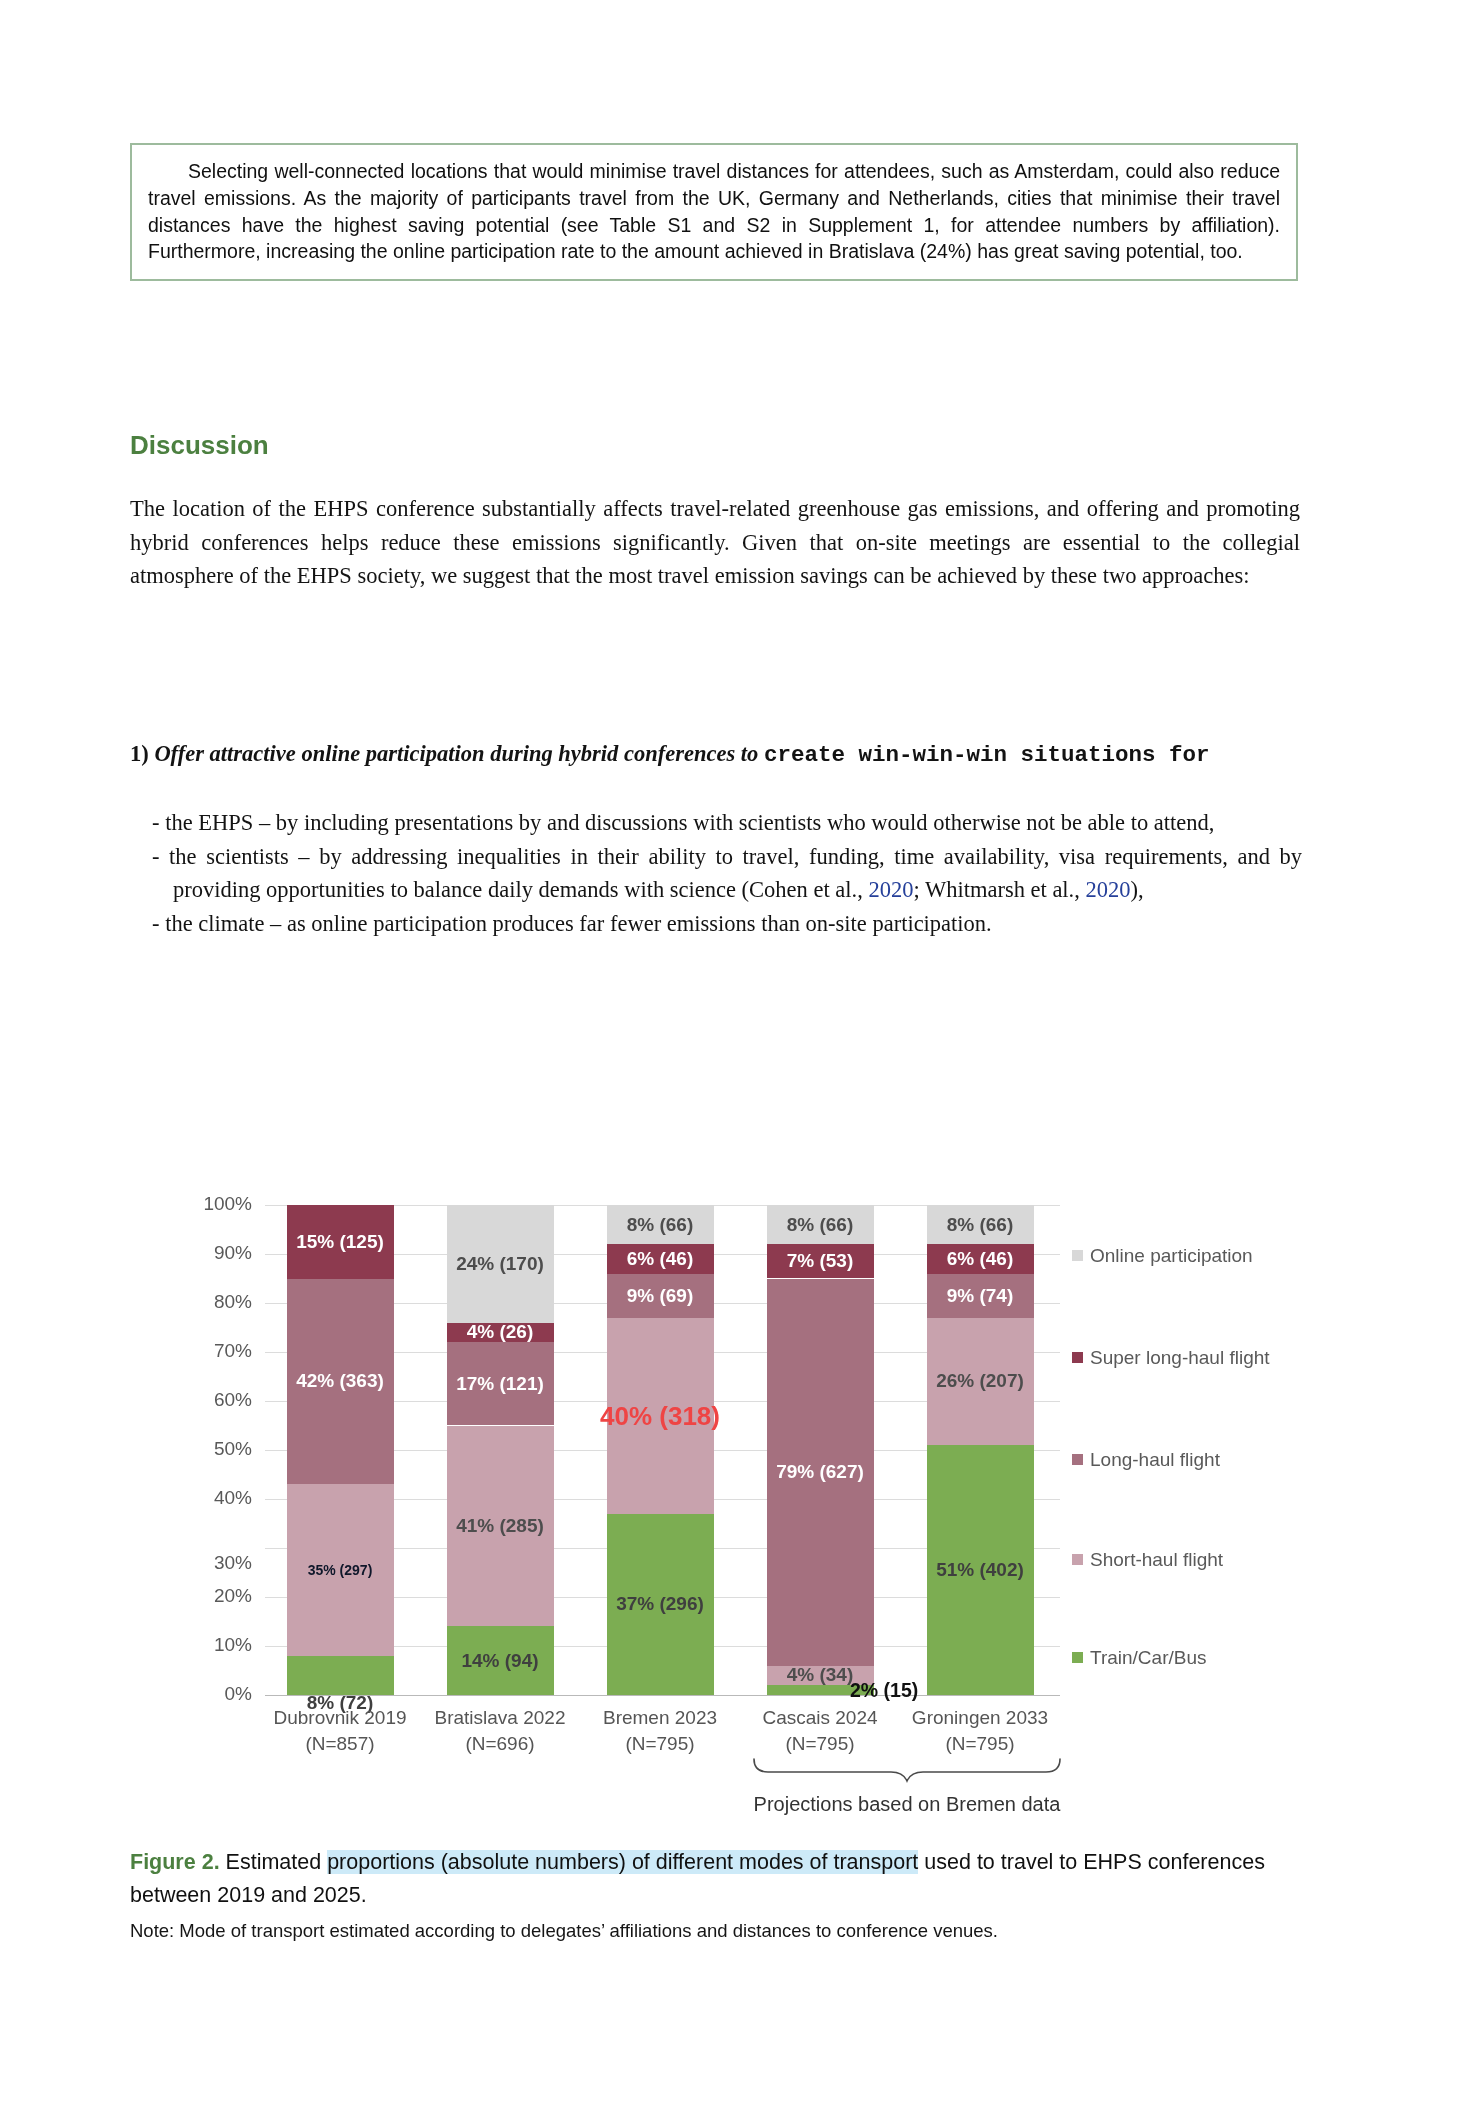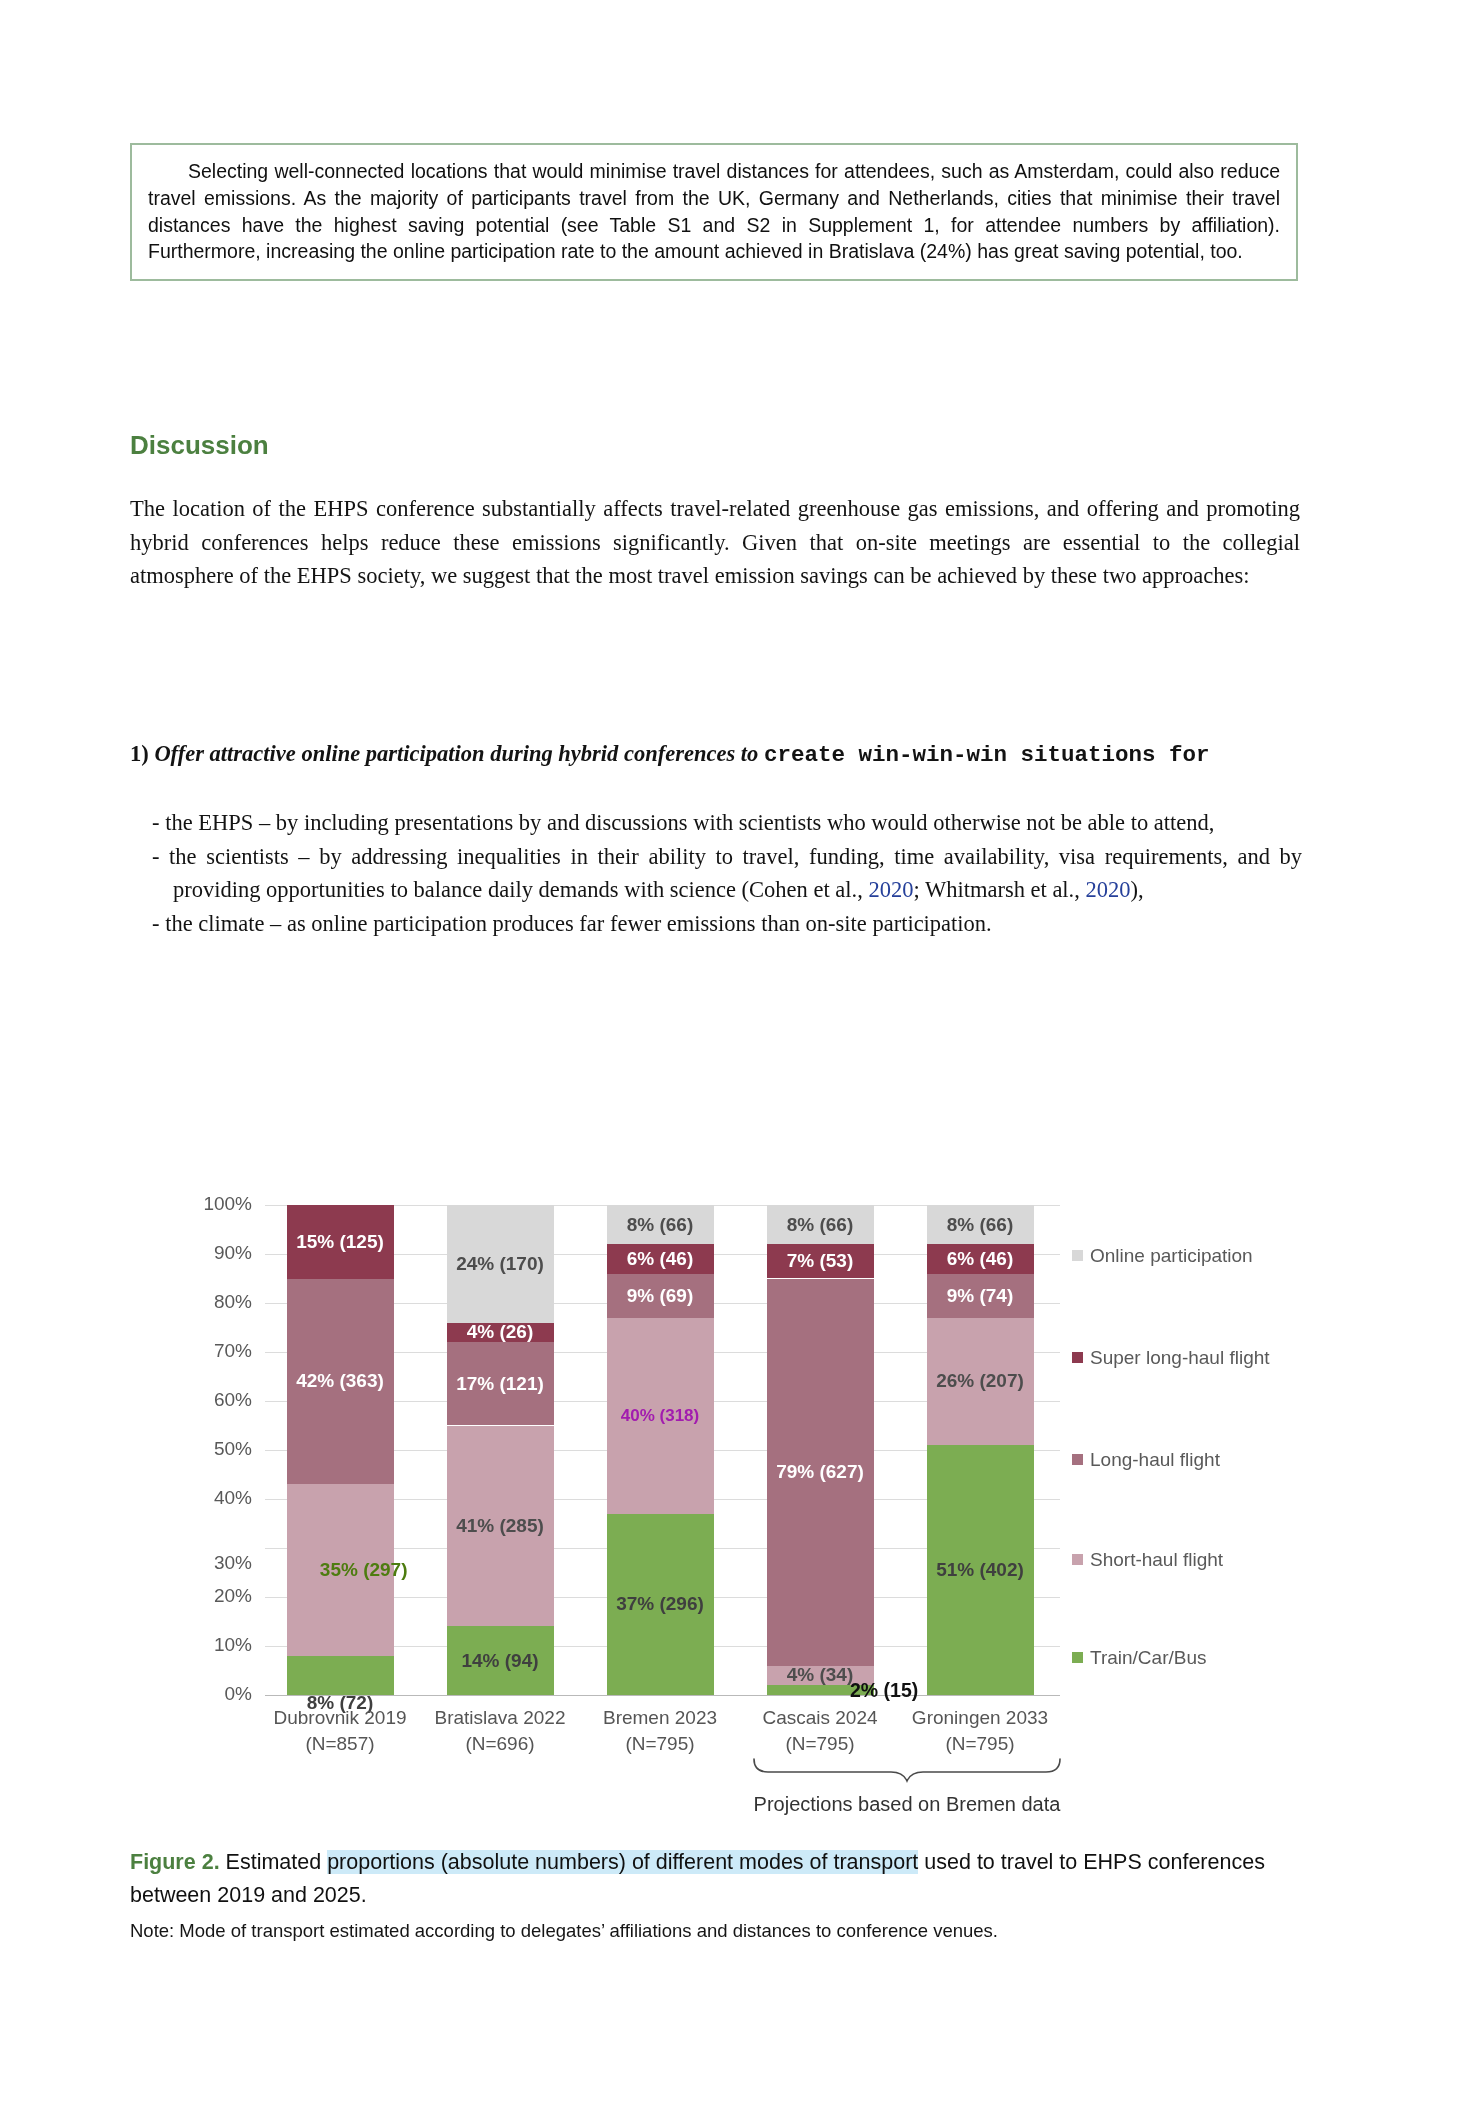--- a/index.html
+++ b/index.html
@@ -86,21 +86,21 @@
       <div class="abs" style="left: 0px; top: 155px; width: 62px; text-align: right; font-size: 19px; color: rgb(89, 89, 89);">70%</div>
       <div class="abs" style="left: 75px; top: 117.5px; width: 795px; height: 1px; background: rgb(220, 220, 220);"></div>
       <div class="abs" style="left: 0px; top: 106px; width: 62px; text-align: right; font-size: 19px; color: rgb(89, 89, 89);">80%</div>
       <div class="abs" style="left: 75px; top: 68.5px; width: 795px; height: 1px; background: rgb(220, 220, 220);"></div>
       <div class="abs" style="left: 0px; top: 57px; width: 62px; text-align: right; font-size: 19px; color: rgb(89, 89, 89);">90%</div>
       <div class="abs" style="left: 75px; top: 19.5px; width: 795px; height: 1px; background: rgb(220, 220, 220);"></div>
       <div class="abs" style="left: 0px; top: 8px; width: 62px; text-align: right; font-size: 19px; color: rgb(89, 89, 89);">100%</div>
       <div class="abs" style="left: 96.5px; top: 470.8px; width: 107px; height: 39.2px; background: rgb(124, 173, 82);"></div>
       <div class="abs" style="left: 82.5px; top: 479.4px; width: 135px; text-align: center; font-size: 19px; font-weight: 700; line-height: 22px; color: rgb(63, 63, 63); white-space: nowrap; margin-top: 28px;">8% (72)</div>
       <div class="abs" style="left: 96.5px; top: 299.3px; width: 107px; height: 171.5px; background: rgb(200, 162, 173);"></div>
-      <div class="abs" style="left: 82.5px; top: 374.05px; width: 135px; text-align: right; font-size: 19px; font-weight: 700; line-height: 22px; color: #4d7c0f; white-space: nowrap;">35% (297)</div>
+      <div class="abs" style="left: 82.5px; top: 374.05px; width: 135px; text-align: center; font-size: 14px; font-weight: 700; line-height: 22px; color: #0f172a; white-space: nowrap;">35% (297)</div>
       <div class="abs" style="left: 96.5px; top: 93.5px; width: 107px; height: 205.8px; background: rgb(165, 112, 127);"></div>
       <div class="abs" style="left: 82.5px; top: 185.4px; width: 135px; text-align: center; font-size: 19px; font-weight: 700; line-height: 22px; color: rgb(255, 255, 255); white-space: nowrap;">42% (363)</div>
       <div class="abs" style="left: 96.5px; top: 20px; width: 107px; height: 73.5px; background: rgb(141, 58, 79);"></div>
       <div class="abs" style="left: 82.5px; top: 45.75px; width: 135px; text-align: center; font-size: 19px; font-weight: 700; line-height: 22px; color: rgb(255, 255, 255); white-space: nowrap;">15% (125)</div>
       <div class="abs" style="left: 65px; top: 522px; width: 170px; text-align: center; font-size: 19px; color: rgb(85, 85, 85);">Dubrovnik 2019</div>
       <div class="abs" style="left: 65px; top: 548px; width: 170px; text-align: center; font-size: 19px; color: rgb(85, 85, 85);">(N=857)</div>
       <div class="abs" style="left: 256.5px; top: 441.4px; width: 107px; height: 68.6px; background: rgb(124, 173, 82);"></div>
       <div class="abs" style="left: 242.5px; top: 464.7px; width: 135px; text-align: center; font-size: 19px; font-weight: 700; line-height: 22px; color: rgb(63, 63, 63); white-space: nowrap;">14% (94)</div>
       <div class="abs" style="left: 256.5px; top: 240.5px; width: 107px; height: 200.9px; background: rgb(200, 162, 173);"></div>
       <div class="abs" style="left: 242.5px; top: 329.95px; width: 135px; text-align: center; font-size: 19px; font-weight: 700; line-height: 22px; color: rgb(77, 77, 77); white-space: nowrap;">41% (285)</div>
@@ -108,21 +108,21 @@
       <div class="abs" style="left: 242.5px; top: 187.85px; width: 135px; text-align: center; font-size: 19px; font-weight: 700; line-height: 22px; color: rgb(255, 255, 255); white-space: nowrap;">17% (121)</div>
       <div class="abs" style="left: 256.5px; top: 137.6px; width: 107px; height: 19.6px; background: rgb(141, 58, 79);"></div>
       <div class="abs" style="left: 242.5px; top: 136.4px; width: 135px; text-align: center; font-size: 19px; font-weight: 700; line-height: 22px; color: rgb(255, 255, 255); white-space: nowrap;">4% (26)</div>
       <div class="abs" style="left: 256.5px; top: 20px; width: 107px; height: 117.6px; background: rgb(216, 216, 216);"></div>
       <div class="abs" style="left: 242.5px; top: 67.8px; width: 135px; text-align: center; font-size: 19px; font-weight: 700; line-height: 22px; color: rgb(77, 77, 77); white-space: nowrap;">24% (170)</div>
       <div class="abs" style="left: 225px; top: 522px; width: 170px; text-align: center; font-size: 19px; color: rgb(85, 85, 85);">Bratislava 2022</div>
       <div class="abs" style="left: 225px; top: 548px; width: 170px; text-align: center; font-size: 19px; color: rgb(85, 85, 85);">(N=696)</div>
       <div class="abs" style="left: 416.5px; top: 328.7px; width: 107px; height: 181.3px; background: rgb(124, 173, 82);"></div>
       <div class="abs" style="left: 402.5px; top: 408.35px; width: 135px; text-align: center; font-size: 19px; font-weight: 700; line-height: 22px; color: rgb(63, 63, 63); white-space: nowrap;">37% (296)</div>
       <div class="abs" style="left: 416.5px; top: 132.7px; width: 107px; height: 196px; background: rgb(200, 162, 173);"></div>
-      <div class="abs" style="left: 402.5px; top: 219.7px; width: 135px; text-align: center; font-size: 17px; font-weight: 700; line-height: 22px; color: #a21caf; white-space: nowrap;">40% (318)</div>
+      <div class="abs" style="left: 402.5px; top: 219.7px; width: 135px; text-align: center; font-size: 26px; font-weight: 700; line-height: 22px; color: #ef4444; white-space: nowrap;">40% (318)</div>
       <div class="abs" style="left: 416.5px; top: 88.6px; width: 107px; height: 44.1px; background: rgb(165, 112, 127);"></div>
       <div class="abs" style="left: 402.5px; top: 99.65px; width: 135px; text-align: center; font-size: 19px; font-weight: 700; line-height: 22px; color: rgb(255, 255, 255); white-space: nowrap;">9% (69)</div>
       <div class="abs" style="left: 416.5px; top: 59.2px; width: 107px; height: 29.4px; background: rgb(141, 58, 79);"></div>
       <div class="abs" style="left: 402.5px; top: 62.9px; width: 135px; text-align: center; font-size: 19px; font-weight: 700; line-height: 22px; color: rgb(255, 255, 255); white-space: nowrap;">6% (46)</div>
       <div class="abs" style="left: 416.5px; top: 20px; width: 107px; height: 39.2px; background: rgb(216, 216, 216);"></div>
       <div class="abs" style="left: 402.5px; top: 28.6px; width: 135px; text-align: center; font-size: 19px; font-weight: 700; line-height: 22px; color: rgb(77, 77, 77); white-space: nowrap;">8% (66)</div>
       <div class="abs" style="left: 385px; top: 522px; width: 170px; text-align: center; font-size: 19px; color: rgb(85, 85, 85);">Bremen 2023</div>
       <div class="abs" style="left: 385px; top: 548px; width: 170px; text-align: center; font-size: 19px; color: rgb(85, 85, 85);">(N=795)</div>
       <div class="abs" style="left: 576.5px; top: 500.2px; width: 107px; height: 9.8px; background: rgb(124, 173, 82);"></div>
       <div class="abs" style="left: 576.5px; top: 480.6px; width: 107px; height: 19.6px; background: rgb(200, 162, 173);"></div>

